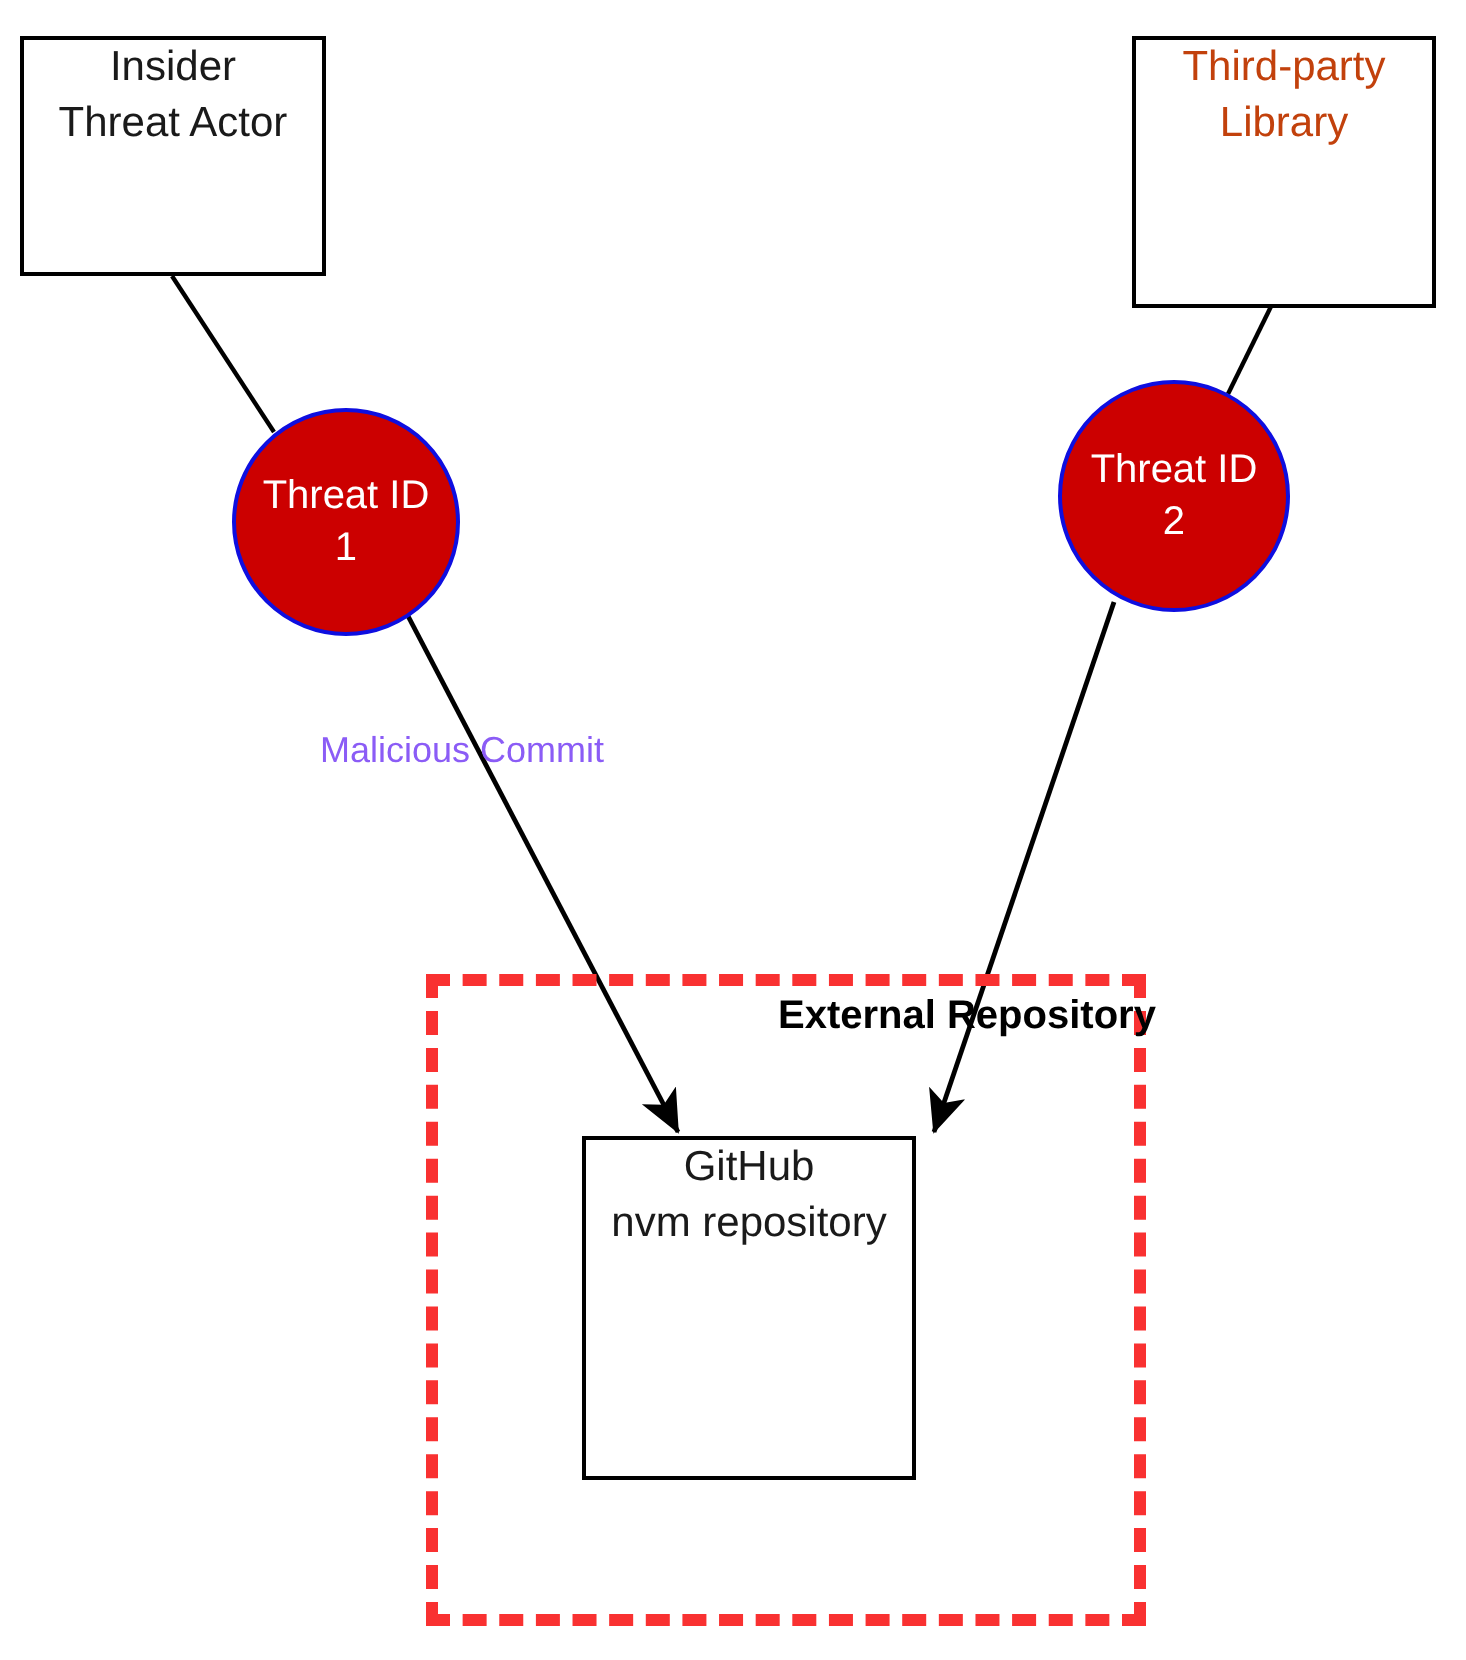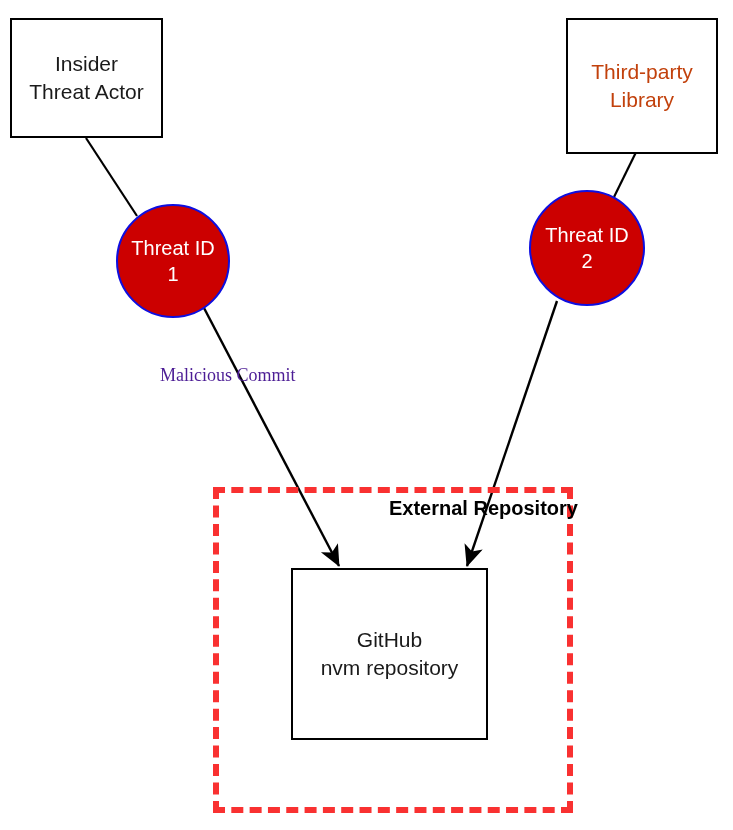--- a/index.html
+++ b/index.html
@@ -27,21 +27,20 @@
     top: 0;
     width: 733px;
     height: 830px;
   }
   .node-box {
     position: absolute;
     box-sizing: border-box;
     background: #ffffff;
     border: 2px solid #000000;
     display: flex;
-    align-items: center;
     justify-content: center;
     text-align: center;
     color: #1a1a1a;
     font-size: 21px;
     line-height: 1.32;
     font-family: "Liberation Sans", sans-serif;
   }
   .node-box .node-label {
     display: block;
     white-space: pre-line;
@@ -124,20 +123,20 @@
   <div class="node-circle" id="node-2" style="left: 116px; top: 204px; width: 114px; height: 114px; background: rgb(204, 0, 0); border: 2.5px solid rgb(14, 14, 224); color: rgb(255, 255, 255);">
     <span class="node-label">Threat ID
 1</span>
   </div>
 
   <div class="node-circle" id="node-3" style="left: 529px; top: 190px; width: 116px; height: 116px; background: rgb(204, 0, 0); border: 2.5px solid rgb(14, 14, 224); color: rgb(255, 255, 255);">
     <span class="node-label">Threat ID
 2</span>
   </div>
 
-  <div class="node-box" id="node-4" style="left: 291px; top: 568px; width: 197px; height: 172px; background: rgb(255, 255, 255); border: 2px solid rgb(0, 0, 0); color: rgb(26, 26, 26);">
+  <div class="node-box" id="node-4" style="left: 291px; top: 568px; width: 167px; height: 172px; background: rgb(255, 255, 255); border: 2px solid rgb(0, 0, 0); color: rgb(26, 26, 26);">
     <span class="node-label">GitHub
 nvm repository</span>
   </div>
 
-  <div class="edge-label" id="edge-label-2" style="left: 160px; top: 365px; color: #4c1d95; font-family: Liberation Serif, serif;">Malicious Commit</div>
+  <div class="edge-label" id="edge-label-2" style="left: 160px; top: 365px; color: #8b5cf6;">Malicious Commit</div>
 
 </div>
 
 </body></html>

